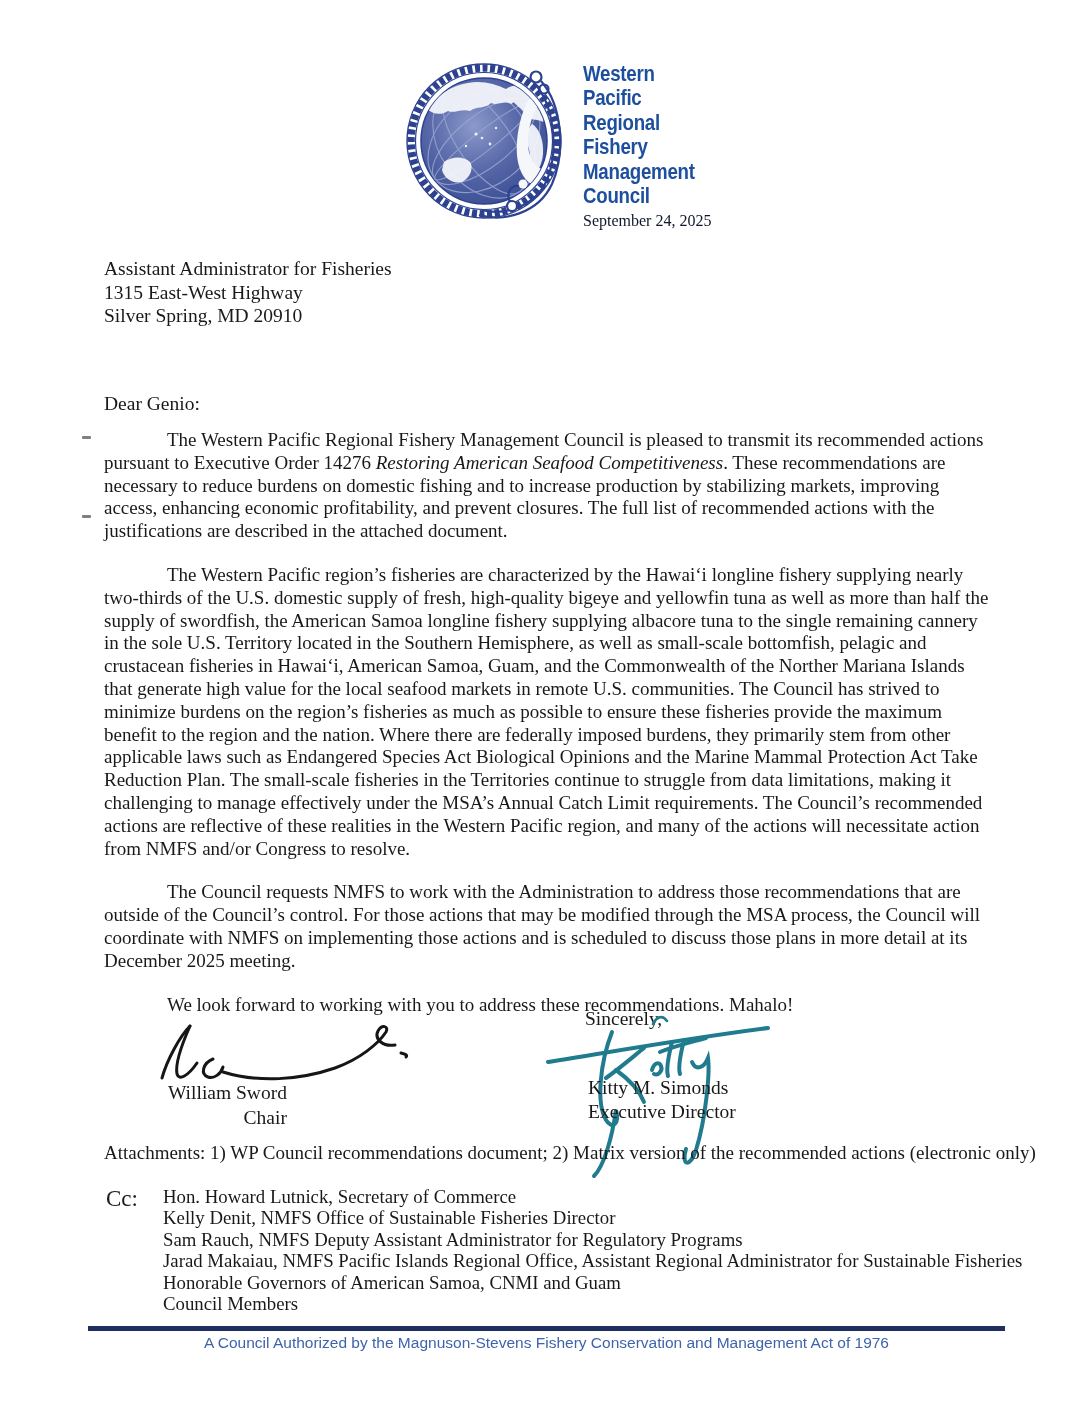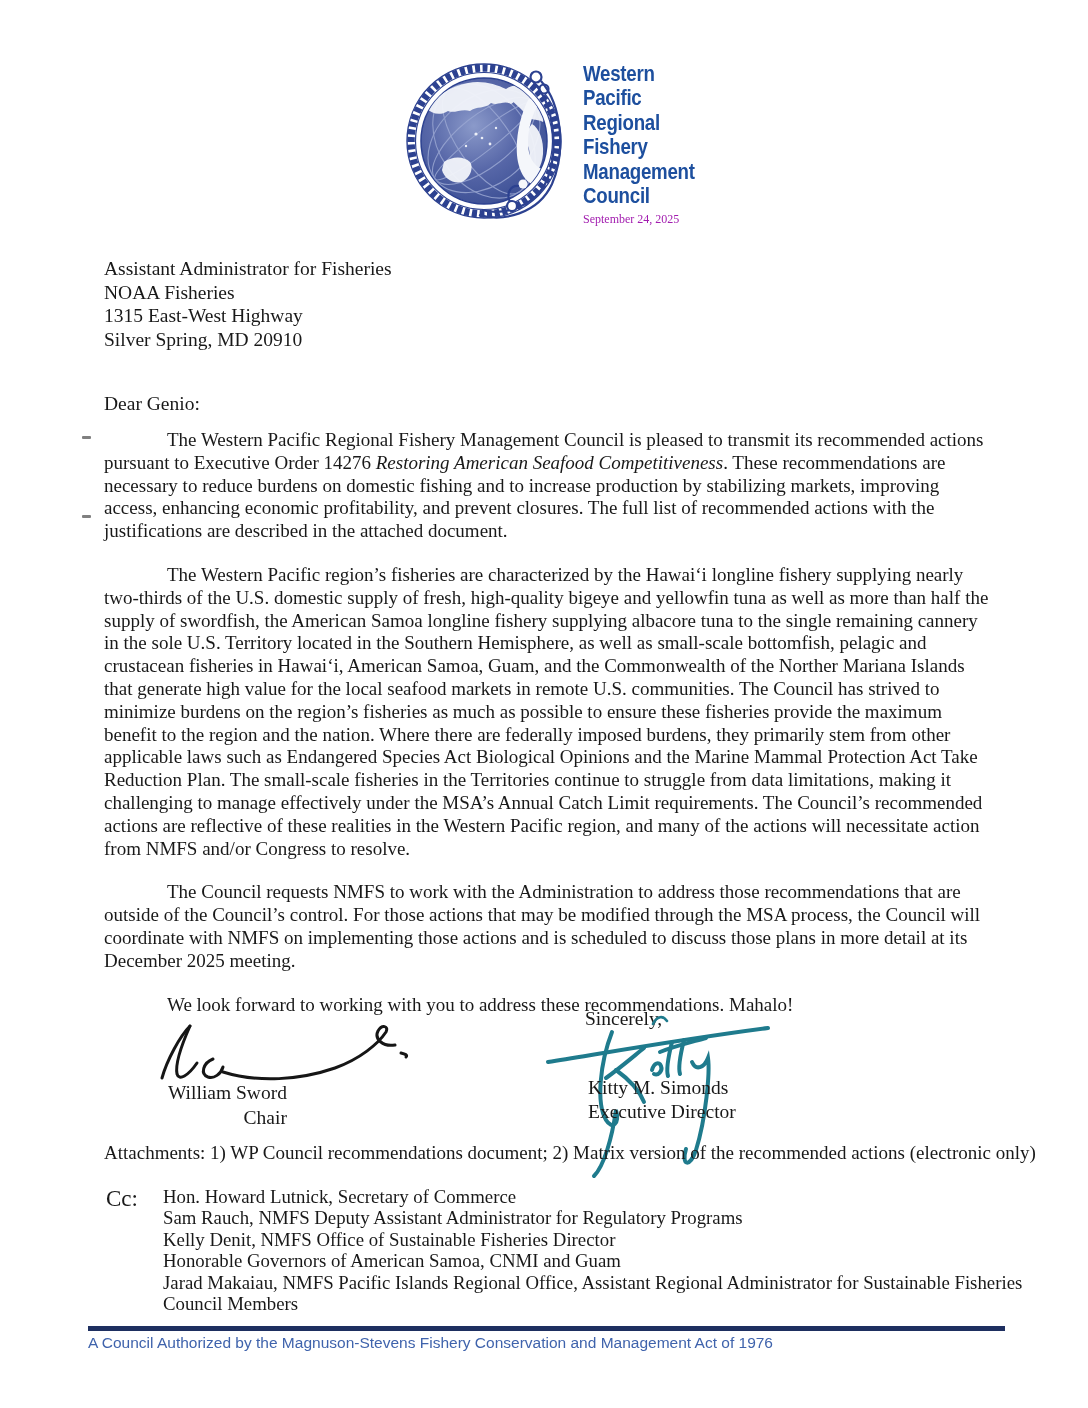--- a/index.html
+++ b/index.html
@@ -13,21 +13,21 @@
   }
   
   .logo-svg { position:absolute; left:406px; top:56px; width:162px; height:170px; }
   .org-block {
     position:absolute; left:583px; top:62px;
     font-family:"Liberation Sans","DejaVu Sans",sans-serif;
     font-weight:bold; font-size:22px; line-height:24.4px;
     color:#1d4f9e; letter-spacing:-0.3px;
     transform:scaleX(0.85); transform-origin:left top;
   }
-  .date-line { position:absolute; left:583px; top:212px; font-size:12px; color:#a21caf; }
+  .date-line { position:absolute; left:583px; top:212px; font-size:16px; color:#0f172a; }
   
   .recipient { position:absolute; left:104px; top:257px; font-size:19.5px; line-height:23.5px; }
   .salutation { position:absolute; left:104px; top:393px; font-size:19.5px; }
   
   .body-block { position:absolute; left:104px; top:429px; width:892px; font-size:19px; line-height:22.8px; }
   .body-block p { text-indent:63px; margin:0 0 21px 0; }
   .em { font-style:italic;margin-top:40px; }
   
   .closing { position:absolute; left:585px; top:1008px; font-size:19.5px; }
   .sig-will { position:absolute; left:150px; top:1022px; width:265px; height:62px; }
@@ -35,21 +35,21 @@
   .sig-flourish { position:absolute; left:651px; top:1013px; width:18px; height:14px; }
   .signer-left  { position:absolute; left:168px; top:1081px; font-size:19.5px; line-height:24.5px;text-align:right; }
   .signer-right { position:absolute; left:588px; top:1076px; font-size:19.5px; line-height:24px; }
   
   .attachments { position:absolute; left:104px; top:1142px; font-size:19px; }
   .cc-label   { position:absolute; left:106px; top:1186px; font-size:23px; }
   .cc-entries { position:absolute; left:163px; top:1186px; font-size:18.8px; line-height:21.4px; }
   
   .footer-rule { position:absolute; left:88px; top:1326px; width:917px; height:5px; background:#1e2f60; }
   .footer-line {
-    position:absolute; left:88px; width:917px; 
+    position:absolute; left:88px; width:917px; text-align:center;
     font-family:"Liberation Sans","DejaVu Sans",sans-serif; color:#3f63ac;
   }
   .footer-1 { top:1334px; font-size:15.5px; }
   .footer-2 { top:1357px; font-size:15px; letter-spacing:0.2px; }
   
   .artifact { position:absolute; width:9px; height:3px; background:#555; border-radius:1px; opacity:.75; }
   .artifact-1 { left:82px; top:436px; }
   .artifact-2 { left:82px; top:515px; }
 </style>
 </head>
@@ -116,21 +116,20 @@
     <div>Regional</div>
     <div>Fishery</div>
     <div>Management</div>
     <div>Council</div>
   </div>
 
   <div class="date-line">September 24, 2025</div>
 
   <div class="recipient">
     <div>Assistant Administrator for Fisheries</div>
-    <div>NOAA Fisheries</div>
     <div>1315 East-West Highway</div>
     <div>Silver Spring, MD 20910</div>
   </div>
 
   <div class="salutation">Dear Genio:</div>
 
   <div class="body-block">
     <p><span>The Western Pacific Regional Fishery Management Council is pleased to transmit its recommended actions pursuant to Executive Order 14276 </span><span class="em">Restoring American Seafood Competitiveness</span><span>. These recommendations are necessary to reduce burdens on domestic fishing and to increase production by stabilizing markets, improving access, enhancing economic profitability, and prevent closures. The full list of recommended actions with the justifications are described in the attached document.</span></p>
     <p>The Western Pacific region’s fisheries are characterized by the Hawaiʻi longline fishery supplying nearly two-thirds of the U.S. domestic supply of fresh, high-quality bigeye and yellowfin tuna as well as more than half the supply of swordfish, the American Samoa longline fishery supplying albacore tuna to the single remaining cannery in the sole U.S. Territory located in the Southern Hemisphere, as well as small-scale bottomfish, pelagic and crustacean fisheries in Hawaiʻi, American Samoa, Guam, and the Commonwealth of the Norther Mariana Islands that generate high value for the local seafood markets in remote U.S. communities. The Council has strived to minimize burdens on the region’s fisheries as much as possible to ensure these fisheries provide the maximum benefit to the region and the nation. Where there are federally imposed burdens, they primarily stem from other applicable laws such as Endangered Species Act Biological Opinions and the Marine Mammal Protection Act Take Reduction Plan. The small-scale fisheries in the Territories continue to struggle from data limitations, making it challenging to manage effectively under the MSA’s Annual Catch Limit requirements. The Council’s recommended actions are reflective of these realities in the Western Pacific region, and many of the actions will necessitate action from NMFS and/or Congress to resolve.</p>
     <p>The Council requests NMFS to work with the Administration to address those recommendations that are outside of the Council’s control. For those actions that may be modified through the MSA process, the Council will coordinate with NMFS on implementing those actions and is scheduled to discuss those plans in more detail at its December 2025 meeting.</p>
@@ -175,24 +174,24 @@
   <div class="signer-right">
     <div>Kitty M. Simonds</div>
     <div>Executive Director</div>
   </div>
 
   <div class="attachments">Attachments: 1) WP Council recommendations document; 2) Matrix version of the recommended actions (electronic only)</div>
 
   <div class="cc-label">Cc:</div>
   <div class="cc-entries">
     <div>Hon. Howard Lutnick, Secretary of Commerce</div>
+    <div>Kelly Denit, NMFS Office of Sustainable Fisheries Director</div>
     <div>Sam Rauch, NMFS Deputy Assistant Administrator for Regulatory Programs</div>
-    <div>Kelly Denit, NMFS Office of Sustainable Fisheries Director</div>
+    <div>Jarad Makaiau, NMFS Pacific Islands Regional Office, Assistant Regional Administrator for Sustainable Fisheries</div>
     <div>Honorable Governors of American Samoa, CNMI and Guam</div>
-    <div>Jarad Makaiau, NMFS Pacific Islands Regional Office, Assistant Regional Administrator for Sustainable Fisheries</div>
     <div>Council Members</div>
   </div>
 
   <div class="footer-rule"></div>
   <div class="footer-line footer-1">A Council Authorized by the Magnuson-Stevens Fishery Conservation and Management Act of 1976</div>
 
   <div class="artifact artifact-1"></div>
   <div class="artifact artifact-2"></div>
 
 </div>

